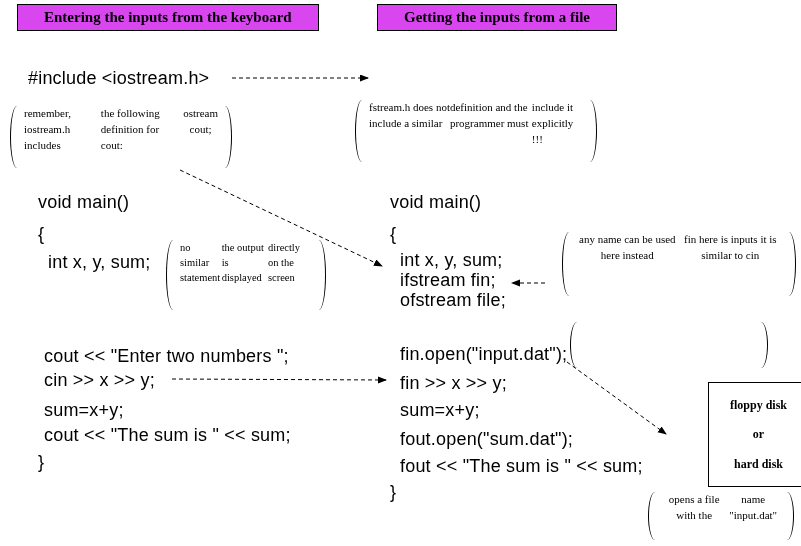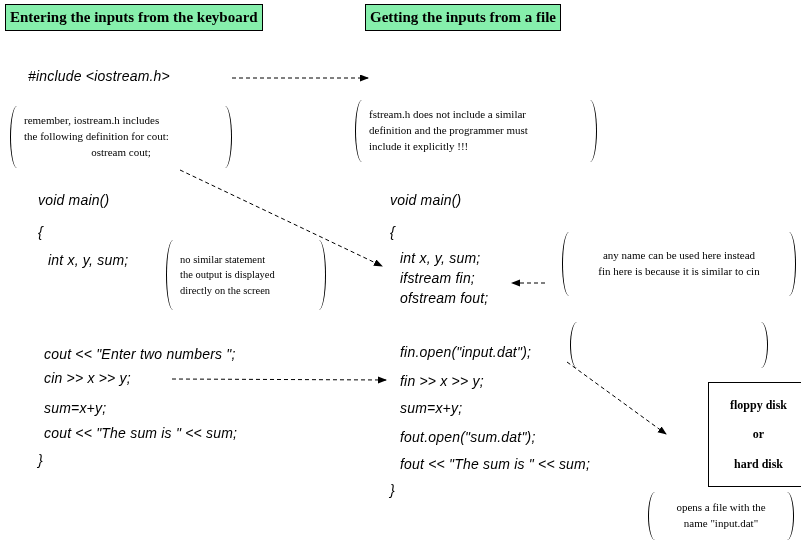--- a/index.html
+++ b/index.html
@@ -1,31 +1,31 @@
 <!DOCTYPE html>
 <html><head>
 <meta charset="utf-8">
 <style>
   html,body { margin:0; padding:0; background:#fff; }
   .canvas {
     position:relative; width:801px; height:546px; background:#ffffff;
     font-family:"Liberation Sans", sans-serif; color:#000; overflow:hidden;
   }
   .title-box {
-    position:absolute; border:1.5px solid #000; background:#86efac;
+    position:absolute; border:1.5px solid #000; background:#d946ef;
     font-family:"Liberation Serif", serif; font-weight:bold; font-size:15px;
-    padding:4px 4px; white-space:nowrap;
+    padding:4px 26px; white-space:nowrap;margin-left:12px;
   }
   .code {
-    position:absolute; font-size:14px; white-space:pre; letter-spacing:0.2px;font-style:italic;
+    position:absolute; font-size:18px; white-space:pre; letter-spacing:0.2px;
   }
   .note { position:absolute; font-family:"Liberation Serif", serif; font-size:11px; line-height:1.45; }
   .note .txt {
     position:absolute; left:14px; right:14px; top:0; bottom:0;
-    display:flex; flex-direction:column; justify-content:center;
+    display:flex; flex-direction:row; justify-content:center;
   }
   .paren { position:absolute; top:0; height:100%; width:13px; }
   .paren-l { left:0;  border-left:1px solid #000;  border-radius:50%; }
   .paren-r { right:0; border-right:1px solid #000; border-radius:50%; }
   .center { text-align:center; }
   .disk-box {
     position:absolute; border:1px solid #000; background:#fff;
     display:flex; flex-direction:column; justify-content:space-evenly; align-items:center;
     font-family:"Liberation Serif", serif; font-weight:bold; font-size:12px;margin-left:24px;
   }
@@ -59,21 +59,21 @@
   <div class="code" style="left:44px;  top:346px;">cout &lt;&lt; "Enter two numbers ";</div>
   <div class="code" style="left:44px;  top:370px;">cin &gt;&gt; x &gt;&gt; y;</div>
   <div class="code" style="left:44px;  top:400px;">sum=x+y;</div>
   <div class="code" style="left:44px;  top:425px;">cout &lt;&lt; "The sum is " &lt;&lt; sum;</div>
   <div class="code" style="left:38px;  top:452px;">}</div>
 
   <div class="code" style="left:390px; top:192px;">void main()</div>
   <div class="code" style="left:390px; top:224px;">{</div>
   <div class="code" style="left:400px; top:250px;">int x, y, sum;</div>
   <div class="code" style="left:400px; top:270px;">ifstream fin;</div>
-  <div class="code" style="left:400px; top:290px;">ofstream fout;</div>
+  <div class="code" style="left:400px; top:290px;">ofstream file;</div>
   <div class="code" style="left:400px; top:344px;">fin.open("input.dat");</div>
   <div class="code" style="left:400px; top:373px;">fin &gt;&gt; x &gt;&gt; y;</div>
   <div class="code" style="left:400px; top:400px;">sum=x+y;</div>
   <div class="code" style="left:400px; top:429px;">fout.open("sum.dat");</div>
   <div class="code" style="left:400px; top:456px;">fout &lt;&lt; "The sum is " &lt;&lt; sum;</div>
   <div class="code" style="left:390px; top:482px;">}</div>
 
   <div class="note" style="left:10px; top:106px; width:222px; height:62px;">
     <span class="paren paren-l"></span>
     <span class="paren paren-r"></span>
@@ -102,21 +102,21 @@
       <div>definition and the programmer must</div>
       <div>include it explicitly !!!</div>
     </div>
   </div>
 
   <div class="note" style="left:562px; top:232px; width:234px; height:64px;">
     <span class="paren paren-l"></span>
     <span class="paren paren-r"></span>
     <div class="txt center">
       <div>any name can be used here instead</div>
-      <div>fin here is because it is similar to cin</div>
+      <div>fin here is inputs it is similar to cin</div>
     </div>
   </div>
 
   <div class="note" style="left:570px; top:322px; width:198px; height:46px;">
     <span class="paren paren-l"></span>
     <span class="paren paren-r"></span>
   </div>
 
   <div class="note" style="left:648px; top:492px; width:146px; height:48px;">
     <span class="paren paren-l"></span>

